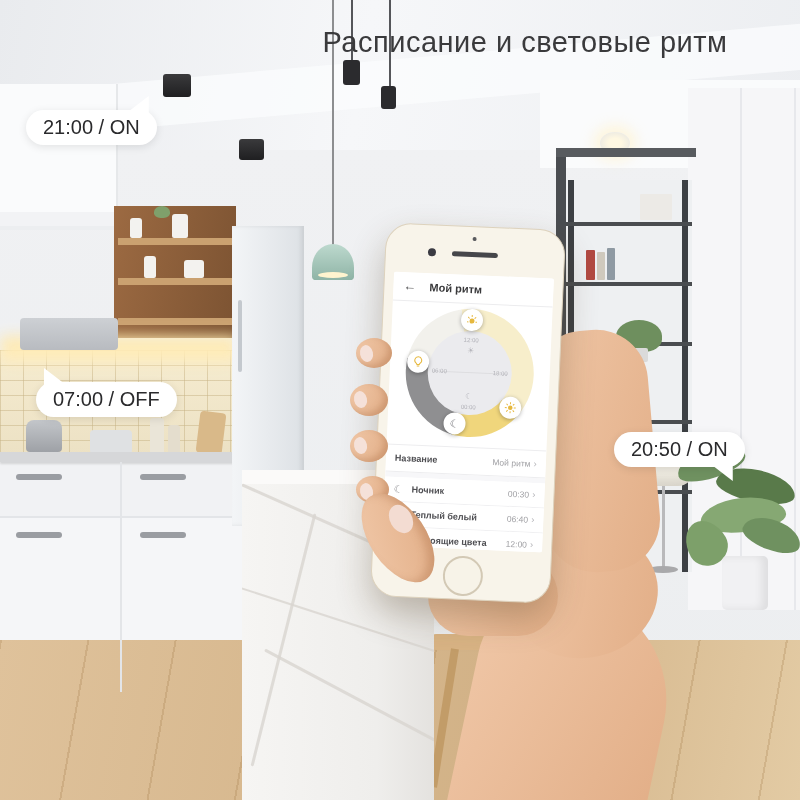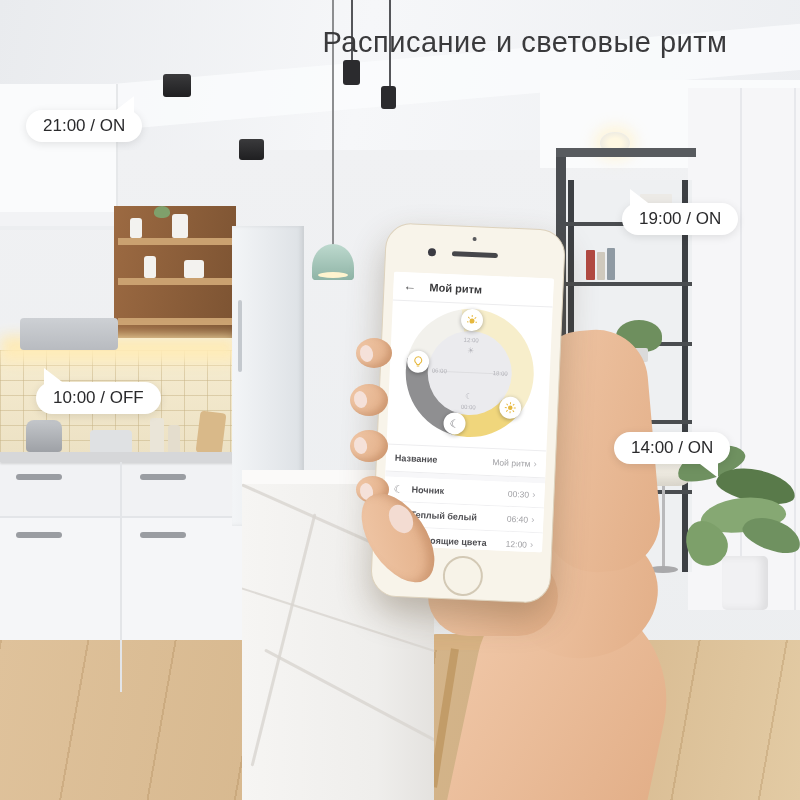--- a/index.html
+++ b/index.html
@@ -124,21 +124,21 @@
   .scene-row{height:24px;border-bottom:1px solid #f0f0f2;}
   .rlabel{font-size:9px;font-weight:bold;color:#4e4e52;}
   .rright{margin-left:auto;display:flex;align-items:center;gap:3px;}
   .rvalue{font-size:8.5px;color:#a0a0a4;}
   .rchev{font-size:10px;color:#b8b8bc;line-height:1;}
   .ricon{width:14px;display:flex;align-items:center;}
   .scene-row .rlabel{margin-left:4px;}
 
   
   .title{left:268px;top:26px;width:514px;text-align:center;font-size:29px;color:#3a3a3c;z-index:40;letter-spacing:.5px;}
-  .bubble{position:absolute;background:#fff;border-radius:24px;padding:6px 17px;font-size:17px;color:#2a2a2c;z-index:40;
+  .bubble{position:absolute;background:#fff;border-radius:24px;padding:6px 17px;font-size:20px;color:#2a2a2c;z-index:40;
      box-shadow:0 2px 8px rgba(0,0,0,.10);}
   .tail{position:absolute;width:26px;height:20px;background:#fff;}
   .tail-tr{right:8px;top:-14px;clip-path:polygon(100% 0,100% 100%,0 100%);}
   .tail-tl{left:8px;top:-14px;clip-path:polygon(0 0,100% 100%,0 100%);}
   .tail-br{right:12px;bottom:-14px;clip-path:polygon(100% 100%,100% 0,0 0);}
 </style>
 </head>
 <body>
 
 <div class="canvas">
@@ -354,22 +354,19 @@
     </div>
   <div class="abs skin thumb"></div>
   <div class="abs thumb-nail"></div>
 
   <div class="abs title">Расписание и световые ритм</div>
 
   <div class="bubble" style="left:26px;top:110px">
     <span>21:00 / ON</span><span class="tail tail-tr"></span>
   </div>
   <div class="bubble" style="left:36px;top:382px">
-    <span>10:00 / OFF</span><span class="tail tail-tl"></span>
-  </div>
-  <div class="bubble" style="left:622px;top:203px">
-    <span>19:00 / ON</span><span class="tail tail-tl"></span>
+    <span>07:00 / OFF</span><span class="tail tail-tl"></span>
   </div>
   <div class="bubble" style="left:614px;top:432px">
-    <span>14:00 / ON</span><span class="tail tail-br"></span>
+    <span>20:50 / ON</span><span class="tail tail-br"></span>
   </div>
 
 </div>
 
 </body></html>

